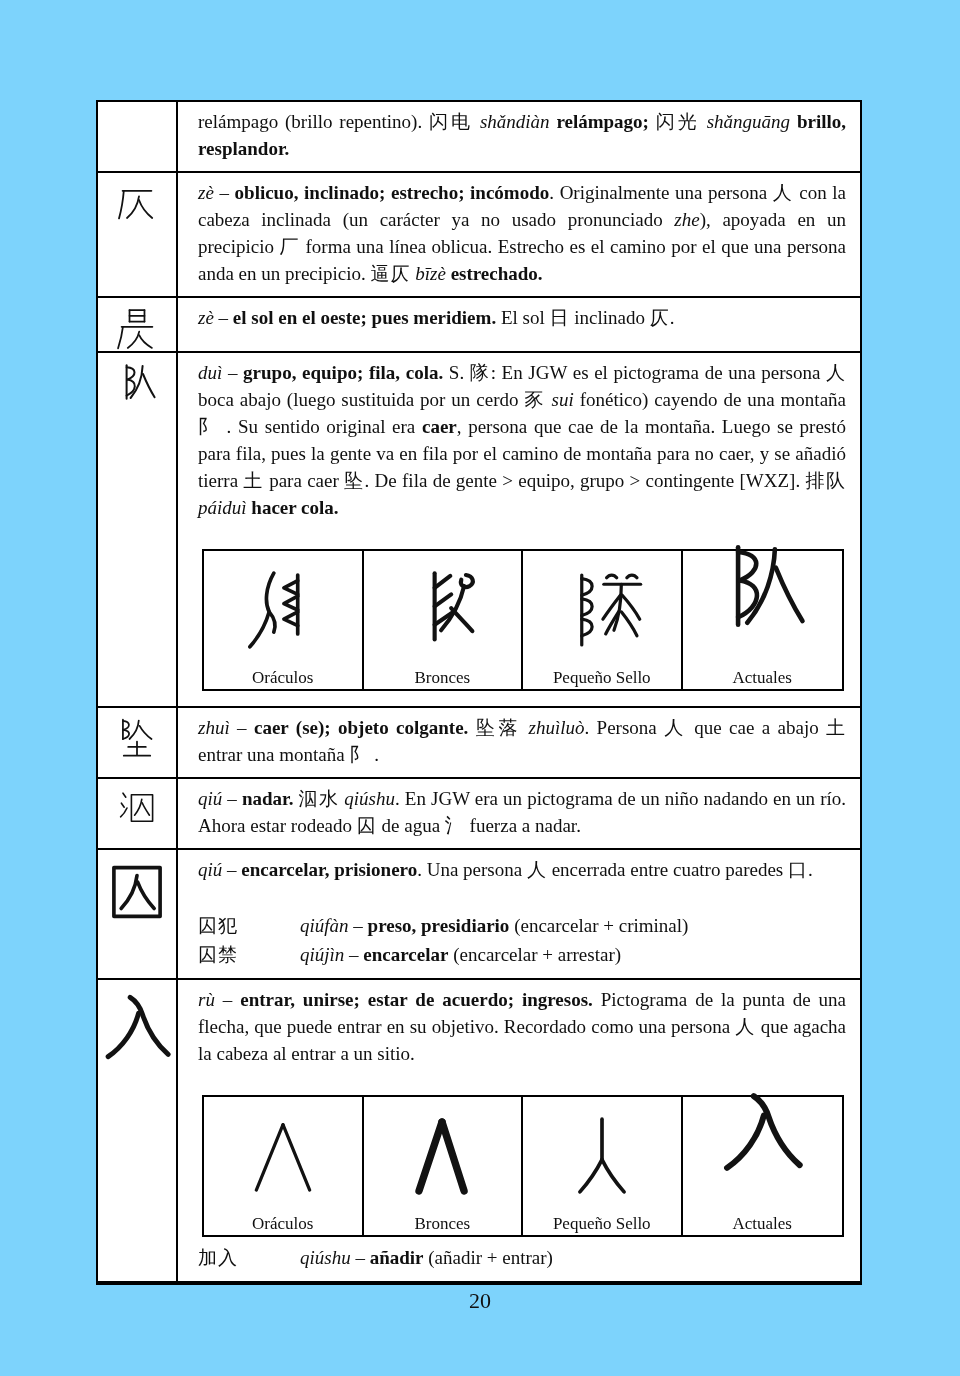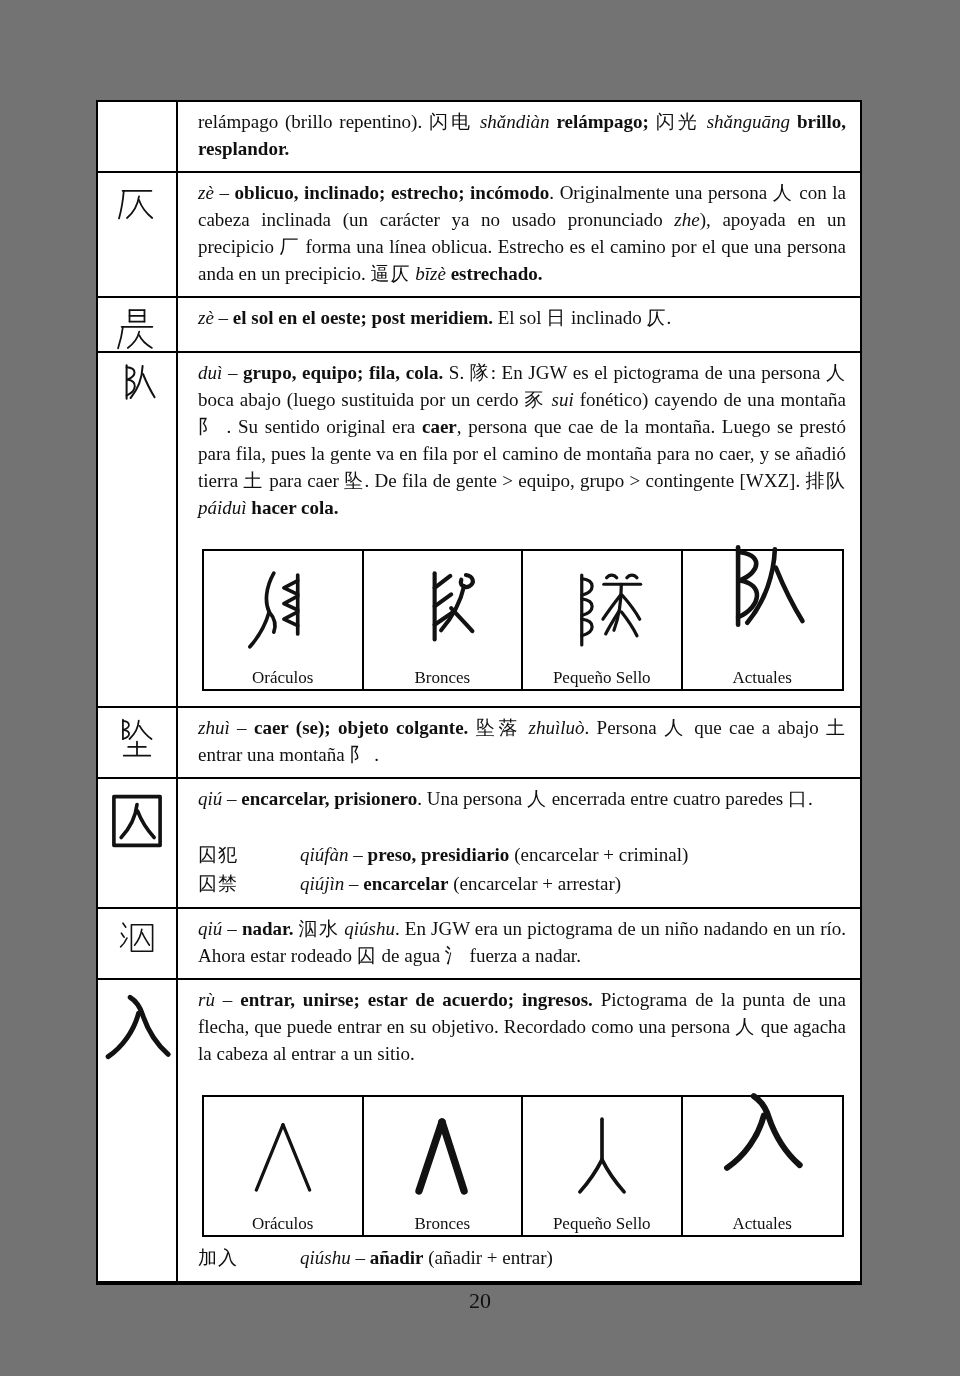--- a/index.html
+++ b/index.html
@@ -1,17 +1,17 @@
 <!DOCTYPE html>
 <html><head>
 <meta charset="utf-8">
 <style>
   html,body{margin:0;padding:0;background:#ffffff;}
   body{width:960px;height:1376px;font-family:"Liberation Serif", serif;color:#101010;position:relative;}
-  .page{position:relative;width:960px;height:1376px;background:#737373;overflow:hidden;}
+  .page{position:relative;width:960px;height:1376px;background:#7dd3fc;overflow:hidden;}
   .dict{position:absolute;left:96px;top:100px;width:766px;box-sizing:border-box;
         border:2px solid #000;border-bottom-width:4px;background:#fff;}
   .row{display:flex;border-bottom:2px solid #000;}
   .row:last-child{border-bottom:none;justify-content:space-between;}
   .hz{width:80px;flex-shrink:0;border-right:2px solid #000;box-sizing:border-box;
       display:flex;justify-content:center;align-items:flex-start;padding-top:9px;}
   .hz-g{display:block;position:relative;}
   .rc{flex:1;box-sizing:border-box;padding:6px 14px 9px 20px;}
   p.para{margin:0;font-size:19px;line-height:27px;text-align:justify;}
   .b{font-weight:bold;}
@@ -70,21 +70,21 @@
               <path d="M33 33 H67" fill="none" stroke="#121212" stroke-width="4" stroke-linecap="round" stroke-linejoin="round"></path>
               <path d="M15 45 H85" fill="none" stroke="#121212" stroke-width="4" stroke-linecap="round" stroke-linejoin="round"></path>
               <path d="M18 45 C16 62 12 78 7 94" fill="none" stroke="#121212" stroke-width="4" stroke-linecap="round" stroke-linejoin="round"></path>
               <path d="M55 56 C52 70 43 83 29 93" fill="none" stroke="#121212" stroke-width="4" stroke-linecap="round" stroke-linejoin="round"></path>
               <path d="M55 64 C60 75 70 85 84 93" fill="none" stroke="#121212" stroke-width="4" stroke-linecap="round" stroke-linejoin="round"></path>
             </svg>
             <span class="sr">昃</span>
           </span>
         </div>
         <div class="rc">
-          <p class="para"><span class="i">zè</span><span> – </span><span class="b">el sol en el oeste; post meridiem.</span><span> El sol </span><span class="cjk">日</span><span> inclinado </span><span class="cjk">仄</span><span>.</span></p>
+          <p class="para"><span class="i">zè</span><span> – </span><span class="b">el sol en el oeste; pues meridiem.</span><span> El sol </span><span class="cjk">日</span><span> inclinado </span><span class="cjk">仄</span><span>.</span></p>
         </div>
       </div>
       <div class="row">
         <div class="hz">
           <span class="hz-g">
             <svg viewBox="0 0 100 100" width="40" height="40" class="glyph">
               <path d="M24 8 V92" fill="none" stroke="#121212" stroke-width="5" stroke-linecap="round" stroke-linejoin="round"></path>
               <path d="M24 13 C50 15 50 34 26 44" fill="none" stroke="#121212" stroke-width="5" stroke-linecap="round" stroke-linejoin="round"></path>
               <path d="M26 44 C52 48 50 72 24 84" fill="none" stroke="#121212" stroke-width="5" stroke-linecap="round" stroke-linejoin="round"></path>
               <path d="M64 10 C63 36 54 66 34 90" fill="none" stroke="#121212" stroke-width="5" stroke-linecap="round" stroke-linejoin="round"></path>
@@ -173,64 +173,64 @@
             <span class="sr">坠</span>
           </span>
         </div>
         <div class="rc">
           <p class="para"><span class="i">zhuì</span><span> – </span><span class="b">caer (se); objeto colgante.</span><span> </span><span class="cjk">坠落</span><span> </span><span class="i">zhuìluò</span><span>. Persona </span><span class="cjk">人</span><span> que cae a abajo </span><span class="cjk">土</span><span> entrar una montaña </span><span class="cjk">阝</span><span> .</span></p>
         </div>
       </div>
       <div class="row">
         <div class="hz">
           <span class="hz-g">
-            <svg viewBox="0 0 100 100" width="66" height="66" class="glyph">
-              <path d="M15 13 H85 V87 H15 Z" fill="none" stroke="#121212" stroke-width="5.5" stroke-linecap="round" stroke-linejoin="round"></path>
-              <path d="M50 25 C48 43 39 61 26 75" fill="none" stroke="#121212" stroke-width="5.5" stroke-linecap="round" stroke-linejoin="round"></path>
-              <path d="M51 35 C57 51 66 64 76 75" fill="none" stroke="#121212" stroke-width="5.5" stroke-linecap="round" stroke-linejoin="round"></path>
-            </svg>
-            <span class="sr">囚</span>
-          </span>
-        </div>
-        <div class="rc">
-          <p class="para"><span class="i">qiú</span><span> – </span><span class="b">encarcelar, prisionero</span><span>. Una persona </span><span class="cjk">人</span><span> encerrada entre cuatro paredes </span><span class="cjk">口</span><span>.</span></p>
-          <div class="gap"></div>
-          <div class="cmps">
-            <div class="cmp">
-              <span class="cmp-word cjk">囚犯</span>
-              <span class="cmp-rest"><span class="i">qiúfàn</span><span> – </span><span class="b">preso, presidiario</span><span> (encarcelar + criminal)</span></span>
-            </div>
-            <div class="cmp">
-              <span class="cmp-word cjk">囚禁</span>
-              <span class="cmp-rest"><span class="i">qiújìn</span><span> – </span><span class="b">encarcelar</span><span> (encarcelar + arrestar)</span></span>
-            </div>
-          </div>
-        </div>
-      </div>
-      <div class="row">
-        <div class="hz">
-          <span class="hz-g">
             <svg viewBox="0 0 100 100" width="40" height="40" class="glyph">
               <path d="M15 13 L22 23" fill="none" stroke="#121212" stroke-width="4" stroke-linecap="round" stroke-linejoin="round"></path>
               <path d="M11 38 L18 48" fill="none" stroke="#121212" stroke-width="4" stroke-linecap="round" stroke-linejoin="round"></path>
               <path d="M9 72 C15 67 21 59 25 50" fill="none" stroke="#121212" stroke-width="4" stroke-linecap="round" stroke-linejoin="round"></path>
               <path d="M36 17 H89 V83 H36 Z" fill="none" stroke="#121212" stroke-width="4" stroke-linecap="round" stroke-linejoin="round"></path>
               <path d="M62 28 C60 43 53 57 44 68" fill="none" stroke="#121212" stroke-width="4" stroke-linecap="round" stroke-linejoin="round"></path>
               <path d="M63 37 C68 49 75 59 81 68" fill="none" stroke="#121212" stroke-width="4" stroke-linecap="round" stroke-linejoin="round"></path>
             </svg>
             <span class="sr">泅</span>
           </span>
         </div>
         <div class="rc">
           <p class="para"><span class="i">qiú</span><span> – </span><span class="b">nadar.</span><span> </span><span class="cjk">泅水</span><span> </span><span class="i">qiúshu</span><span>. En JGW era un pictograma de un niño nadando en un río. Ahora estar rodeado </span><span class="cjk">囚</span><span> de agua </span><span class="cjk">氵</span><span> fuerza a nadar.</span></p>
         </div>
       </div>
       <div class="row">
         <div class="hz">
           <span class="hz-g">
+            <svg viewBox="0 0 100 100" width="66" height="66" class="glyph">
+              <path d="M15 13 H85 V87 H15 Z" fill="none" stroke="#121212" stroke-width="5.5" stroke-linecap="round" stroke-linejoin="round"></path>
+              <path d="M50 25 C48 43 39 61 26 75" fill="none" stroke="#121212" stroke-width="5.5" stroke-linecap="round" stroke-linejoin="round"></path>
+              <path d="M51 35 C57 51 66 64 76 75" fill="none" stroke="#121212" stroke-width="5.5" stroke-linecap="round" stroke-linejoin="round"></path>
+            </svg>
+            <span class="sr">囚</span>
+          </span>
+        </div>
+        <div class="rc">
+          <p class="para"><span class="i">qiú</span><span> – </span><span class="b">encarcelar, prisionero</span><span>. Una persona </span><span class="cjk">人</span><span> encerrada entre cuatro paredes </span><span class="cjk">口</span><span>.</span></p>
+          <div class="gap"></div>
+          <div class="cmps">
+            <div class="cmp">
+              <span class="cmp-word cjk">囚犯</span>
+              <span class="cmp-rest"><span class="i">qiúfàn</span><span> – </span><span class="b">preso, presidiario</span><span> (encarcelar + criminal)</span></span>
+            </div>
+            <div class="cmp">
+              <span class="cmp-word cjk">囚禁</span>
+              <span class="cmp-rest"><span class="i">qiújìn</span><span> – </span><span class="b">encarcelar</span><span> (encarcelar + arrestar)</span></span>
+            </div>
+          </div>
+        </div>
+      </div>
+      <div class="row">
+        <div class="hz">
+          <span class="hz-g">
             <svg viewBox="0 0 100 100" width="76" height="76" class="glyph">
               <path d="M52 32 C46 55 31 76 12 89" fill="none" stroke="#121212" stroke-width="6.5" stroke-linecap="round" stroke-linejoin="round"></path>
               <path d="M41 11 C49 16 54 24 57 33 C64 54 76 73 91 86" fill="none" stroke="#121212" stroke-width="6.5" stroke-linecap="round" stroke-linejoin="round"></path>
             </svg>
             <span class="sr">入</span>
           </span>
         </div>
         <div class="rc">
           <p class="para"><span class="i">rù</span><span> – </span><span class="b">entrar, unirse; estar de acuerdo; ingresos.</span><span> Pictograma de la punta de una flecha, que puede entrar en su objetivo. Recordado como una persona </span><span class="cjk">人</span><span> que agacha la cabeza al entrar a un sitio.</span></p>
           <div class="evo">

